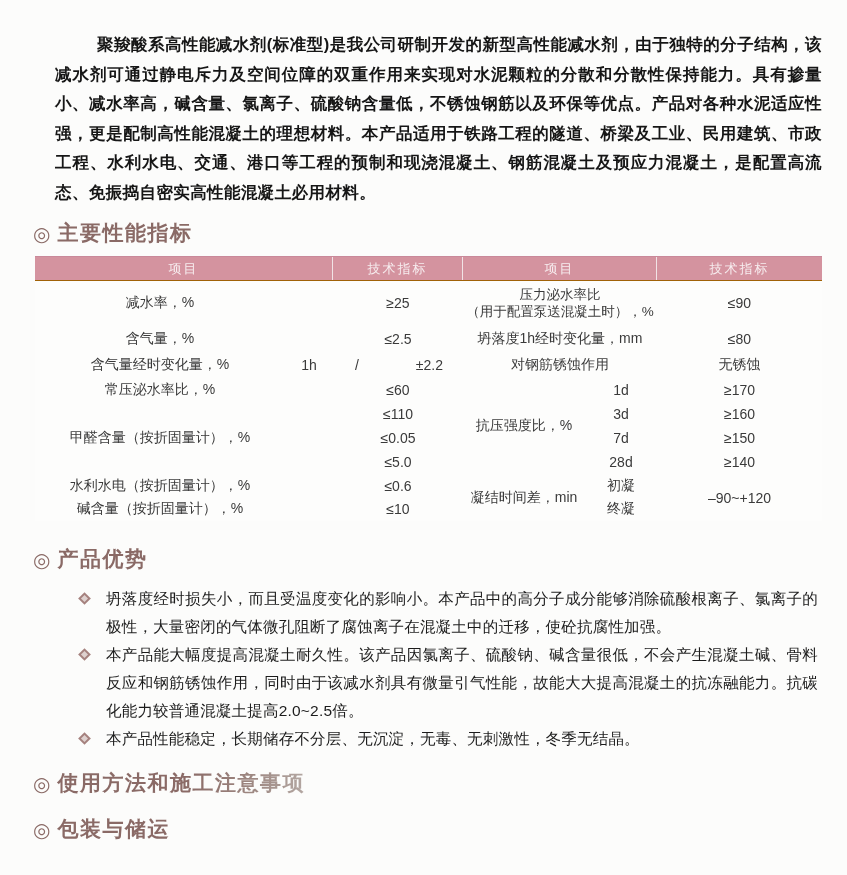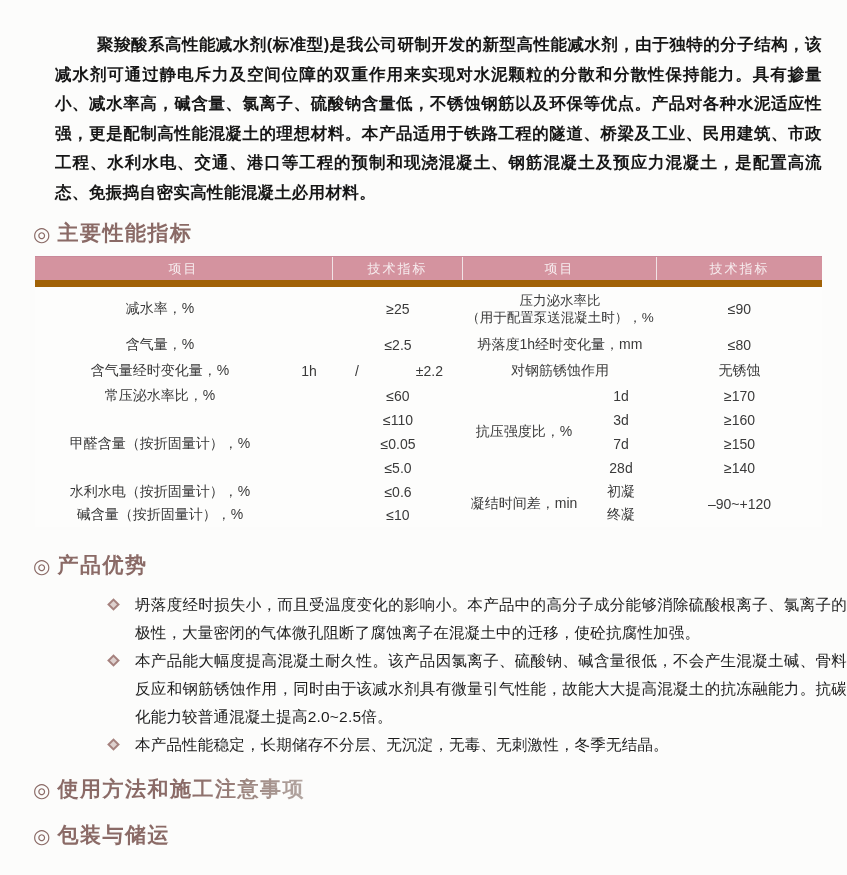--- a/index.html
+++ b/index.html
@@ -17,33 +17,33 @@
   .h1{margin-top:8px;}
   .h2{margin-top:24px;}
   .h3{margin-top:16px;}
   .h4{margin-top:18px;}
   .h3 .title{background:linear-gradient(90deg,#8a6a66 0%,#8a6a66 52%,#9d8781 78%,#b3a7a2 100%);
              -webkit-background-clip:text;background-clip:text;-webkit-text-fill-color:transparent;}
 
   
   .tbl{width:787px;margin:9px 0 0 35px;font-size:14px;color:#3a3a3a;}
   .tbl-head{display:grid;grid-template-columns:298px 130px 194px 165px;height:23px;
-            background:#d4939f;border-top:1px solid #c9899a;border-bottom:7px solid #a16207;}
+            background:#d4939f;border-top:1px solid #c9899a;border-bottom:1px solid #a16207;}
   .tbl-head>div{display:flex;align-items:center;justify-content:center;color:#f7edef;
                 font-size:13px;letter-spacing:2px;border-right:1px solid #f1e3e6;}
   .tbl-head>div:last-child{border-right:none;}
   .tbl-body{display:grid;grid-template-columns:250px 48px 130px 122px 72px 165px;
             grid-template-rows:44px 27px 26px 24px 24px 24px 24px 23px 24px;background:#fdfdfc;}
   .c{display:flex;align-items:center;justify-content:center;text-align:center;}
   .c.two-line{flex-direction:column;line-height:17px;font-size:13.5px;}
   .c.split{justify-content:space-between;padding:0 20px 0 22px;}
 
   
   .blist{padding-left:80px;margin-top:12px;}
-  .bullet{display:flex;gap:17px;align-items:flex-start;justify-content:flex-end;}
+  .bullet{display:flex;gap:17px;align-items:flex-start;}
   .dia{flex:none;width:9px;height:9px;margin-top:9px;transform:rotate(45deg);
        background:#a5817e;position:relative;}
   .dia::after{content:"";position:absolute;left:2px;top:2px;right:2px;bottom:2px;background:#ded1cf;}
   .btext{font-size:15.5px;line-height:28px;color:#1c1c1c;text-align:justify;width:712px;letter-spacing:0.2px;}
   .usage-line{width:712px;}
   .usage-line .note{margin-left:56px;}
 </style>
 </head>
 <body>
 

